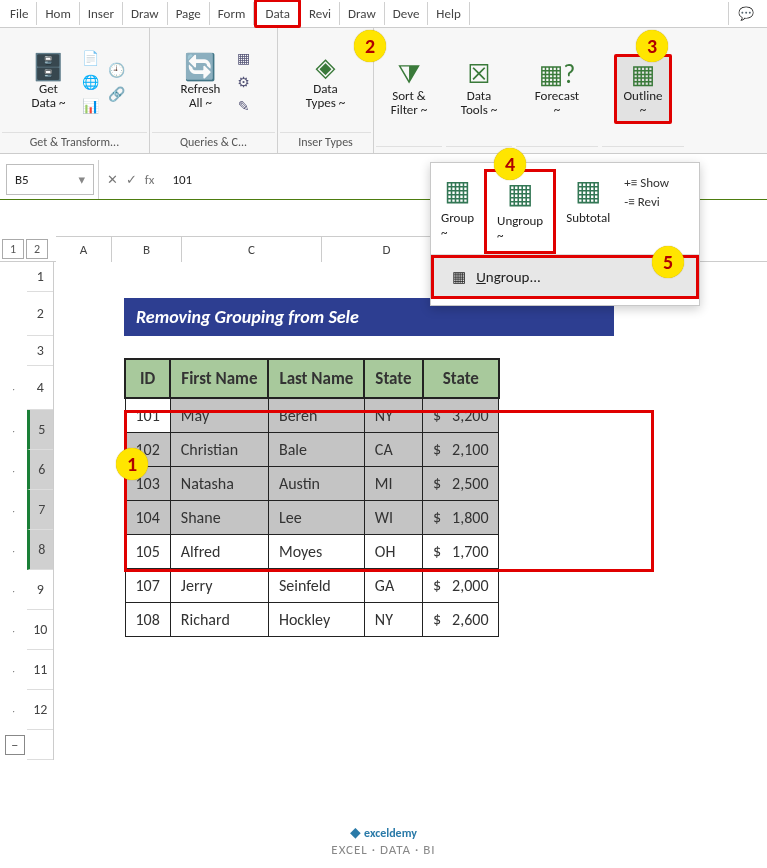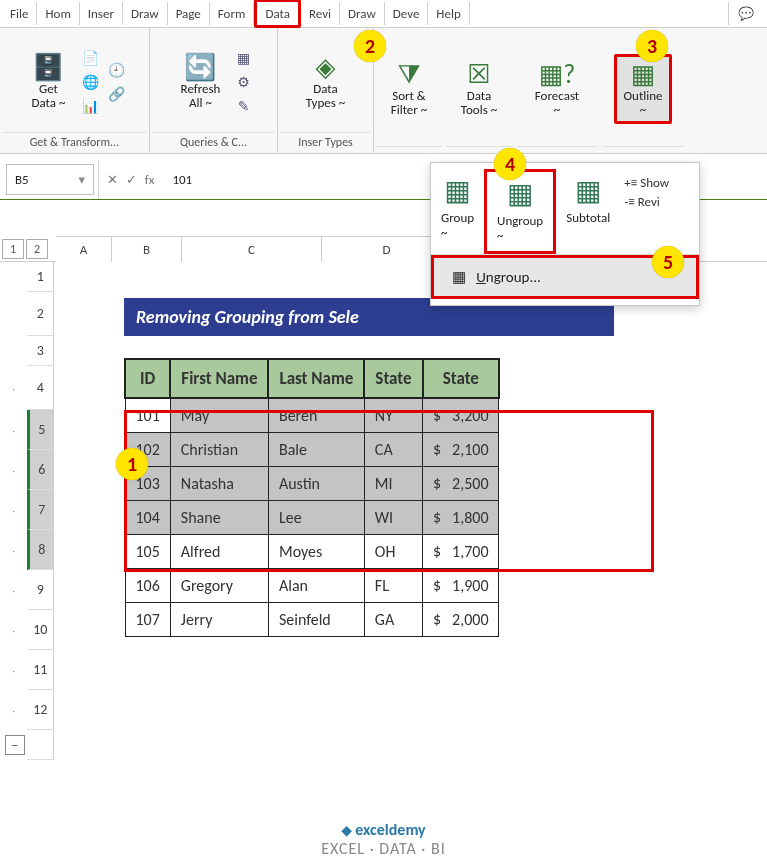--- a/index.html
+++ b/index.html
@@ -281,22 +281,22 @@
 .collapse-btn {
   width:20px;height:20px;border:1px solid #888;
   display:flex;align-items:center;justify-content:center;
   color:#555;font-size:14px;cursor:pointer; margin-left:2px;
 }
 
 .logo {
   position:absolute; bottom:10px; left:0; right:0;
   text-align:center; color:#2a7aa8; font-size:14px;
 }
-.logo .lg { font-weight:bold; font-size:16px;margin-top:24px; }
-.logo .sub { font-size:16px; letter-spacing:1px; color:#888; }
+.logo .lg { font-weight:bold; font-size:12px;margin-top:24px; }
+.logo .sub { font-size:13px; letter-spacing:1px; color:#888; }
 </style>
 </head>
 <body>
 
 <div class="tab-bar">
   <div class="tab">File</div>
   <div class="tab">Hom</div>
   <div class="tab">Inser</div>
   <div class="tab">Draw</div>
   <div class="tab">Page</div>
@@ -554,33 +554,33 @@
               <td class="sal">$   1,800</td>
             </tr>
             <tr>
               <td class="num first">105</td>
               <td class="">Alfred</td>
               <td class="">Moyes</td>
               <td class="">OH</td>
               <td class="sal">$   1,700</td>
             </tr>
             <tr>
-              <td class="num first">106</td>
-              <td class="">Gregory</td>
-              <td class="">Alan</td>
-              <td class="">FL</td>
-              <td class="sal">$   1,900</td>
-            </tr>
-            <tr>
               <td class="num first">107</td>
               <td class="">Jerry</td>
               <td class="">Seinfeld</td>
               <td class="">GA</td>
               <td class="sal">$   2,000</td>
             </tr>
+            <tr>
+              <td class="num first">108</td>
+              <td class="">Richard</td>
+              <td class="">Hockley</td>
+              <td class="">NY</td>
+              <td class="sal">$   2,600</td>
+            </tr>
           </tbody>
       </table>
 
       <div class="sel-border" style="top:148px;left:70px;width:530px;height:162px"></div>
     </div>
   </div>
 </div>
 
 <div class="logo">
   <span>◆</span>

